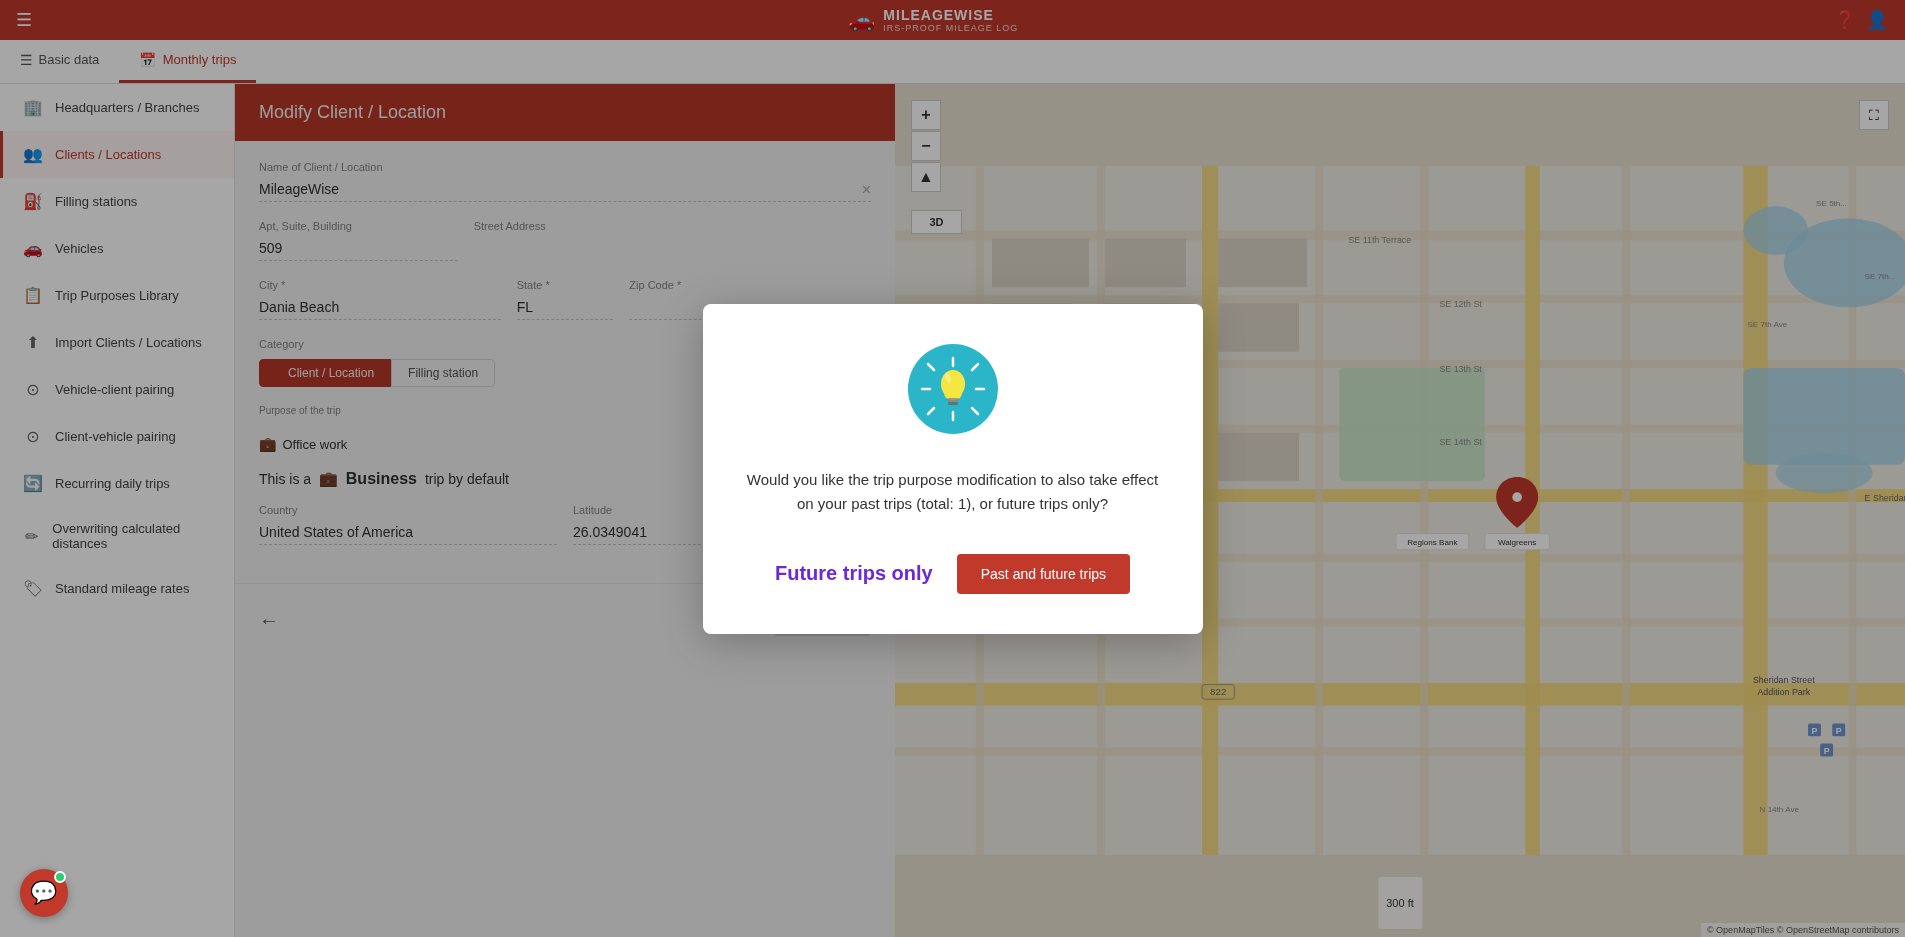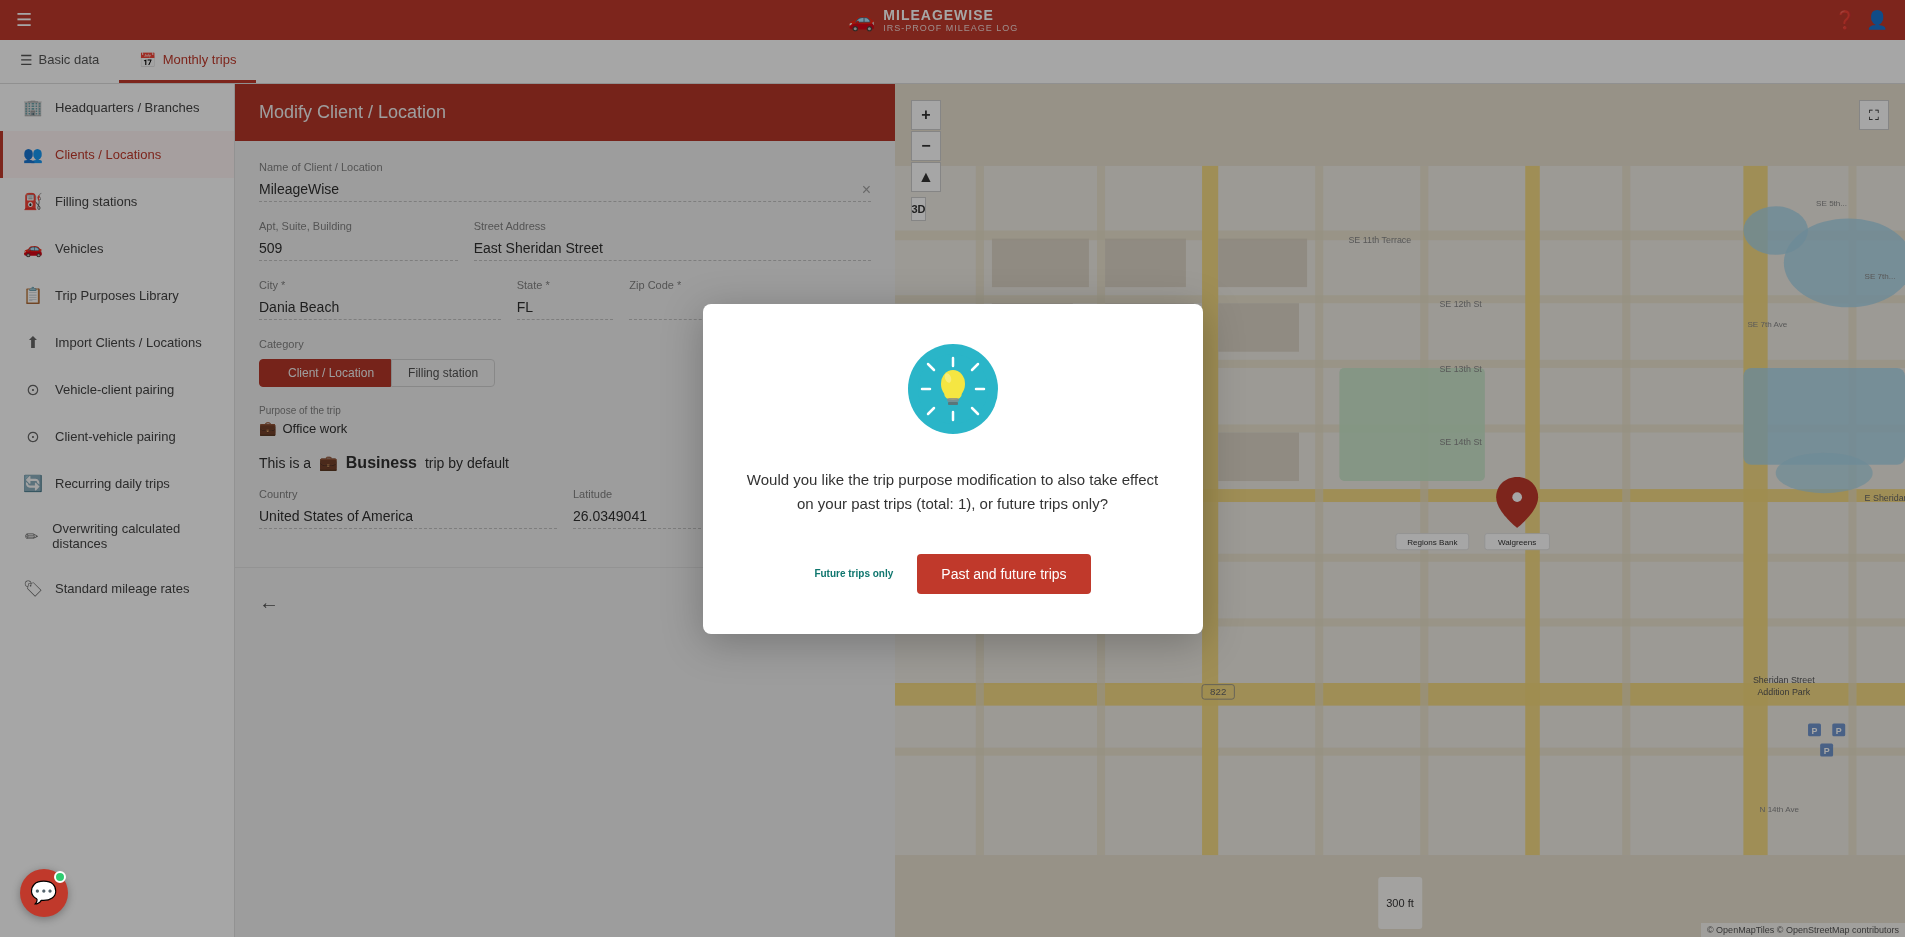--- a/index.html
+++ b/index.html
@@ -76,21 +76,21 @@
     .category-label { font-size: 11px; color: #888; margin-bottom: 9px; }
     .category-tabs { display: flex; gap: 0; }
     .cat-tab {
       padding: 6px 16px; border: 1px solid #ddd; background: white;
       font-size: 12px; cursor: pointer; color: #555;
     }
     .cat-tab.active { background: #c0392b; color: white; border-color: #c0392b; }
     .cat-tab:first-child { border-radius: 4px 0 0 4px; padding-left: 28px; }
     .cat-tab:last-child { border-radius: 0 4px 4px 0; }
 
-    .purpose-label { font-size: 10px; color: #888; margin-bottom: 4px; }
+    .purpose-label { font-size: 10px; color: #888; margin-bottom: 20px; }
     .purpose-value { font-size: 13px; color: #333; display: flex; align-items: center; gap: 6px; }
     .briefcase-icon { font-size: 14px; }
 
     .business-line {
       font-size: 14px; color: #333; margin: 16px 0; display: flex; align-items: center; gap: 8px;
     }
     .business-line strong { font-weight: 700; font-size: 16px; }
     .biz-icon { font-size: 15px; }
 
     .form-footer {
@@ -114,23 +114,23 @@
     .map-controls {
       position: absolute; top: 16px; left: 16px; display: flex; flex-direction: column;
       gap: 1px; z-index: 10;
     }
     .map-ctrl-btn {
       width: 30px; height: 30px; background: white; border: 1px solid #ccc;
       font-size: 16px; cursor: pointer; display: flex; align-items: center; justify-content: center;
       font-weight: bold; color: #333;
     }
     .map-ctrl-3d {
-      width: 15px; height: 24px; background: white; border: 1px solid #ccc;
+      width: 51px; height: 24px; background: white; border: 1px solid #ccc;
       font-size: 11px; cursor: pointer; display: flex; align-items: center; justify-content: center;
-      color: #333; font-weight: 600; margin-top: 4px;
+      color: #333; font-weight: 600; margin-top: 17px;
     }
     .map-expand {
       position: absolute; top: 16px; right: 16px; width: 30px; height: 30px;
       background: white; border: 1px solid #ccc; cursor: pointer;
       display: flex; align-items: center; justify-content: center; font-size: 14px; z-index: 10;
     }
 
     
     .overlay {
       position: fixed; top: 0; left: 0; right: 0; bottom: 0;
@@ -140,21 +140,21 @@
       background: white; border-radius: 8px; width: 500px; padding: 40px 36px;
       display: flex; flex-direction: column; align-items: center; gap: 34px;
       box-shadow: 0 8px 40px rgba(0,0,0,0.25);
     }
     .modal-icon-wrap {
       width: 90px; height: 90px; border-radius: 50%; background: #2ab5c8;
       display: flex; align-items: center; justify-content: center; position: relative;
     }
     .modal-text { text-align: center; font-size: 15px; color: #333; line-height: 1.6; }
     .modal-actions { display: flex; align-items: center; gap: 24px; margin-top: 4px; }
-    .btn-future { background: none; border: none; font-size: 10px; color: #0f766e; cursor: pointer; font-weight: 600; }
+    .btn-future { background: none; border: none; font-size: 20px; color: #6d28d9; cursor: pointer; font-weight: 600; }
     .btn-past-future {
       background: #c0392b; color: white; border: none; padding: 12px 24px;
       border-radius: 4px; font-size: 14px; cursor: pointer; font-weight: 500;
     }
 
     
     .chat-btn {
       position: fixed; bottom: 20px; left: 20px; width: 48px; height: 48px;
       background: #c0392b; border-radius: 50%; display: flex; align-items: center;
       justify-content: center; cursor: pointer; z-index: 300; color: white; font-size: 22px;
@@ -268,21 +268,20 @@
         </div>
       </div>
 
       <div class="form-row">
         <div class="form-group">
           <div class="form-label">Apt, Suite, Building</div>
           <input class="form-input" type="text" value="509" style="">
         </div>
         <div class="form-group" style="flex: 2;">
           <div class="form-label">Street Address</div>
-          <input class="form-input" type="text" value="East Sheridan Street" style="">
         </div>
       </div>
 
       <div class="form-row">
         <div class="form-group">
           <div class="form-label">City *</div>
           <input class="form-input" type="text" value="Dania Beach" style="">
         </div>
         <div class="form-group" style="flex: 0.4;">
           <div class="form-label">State *</div>

